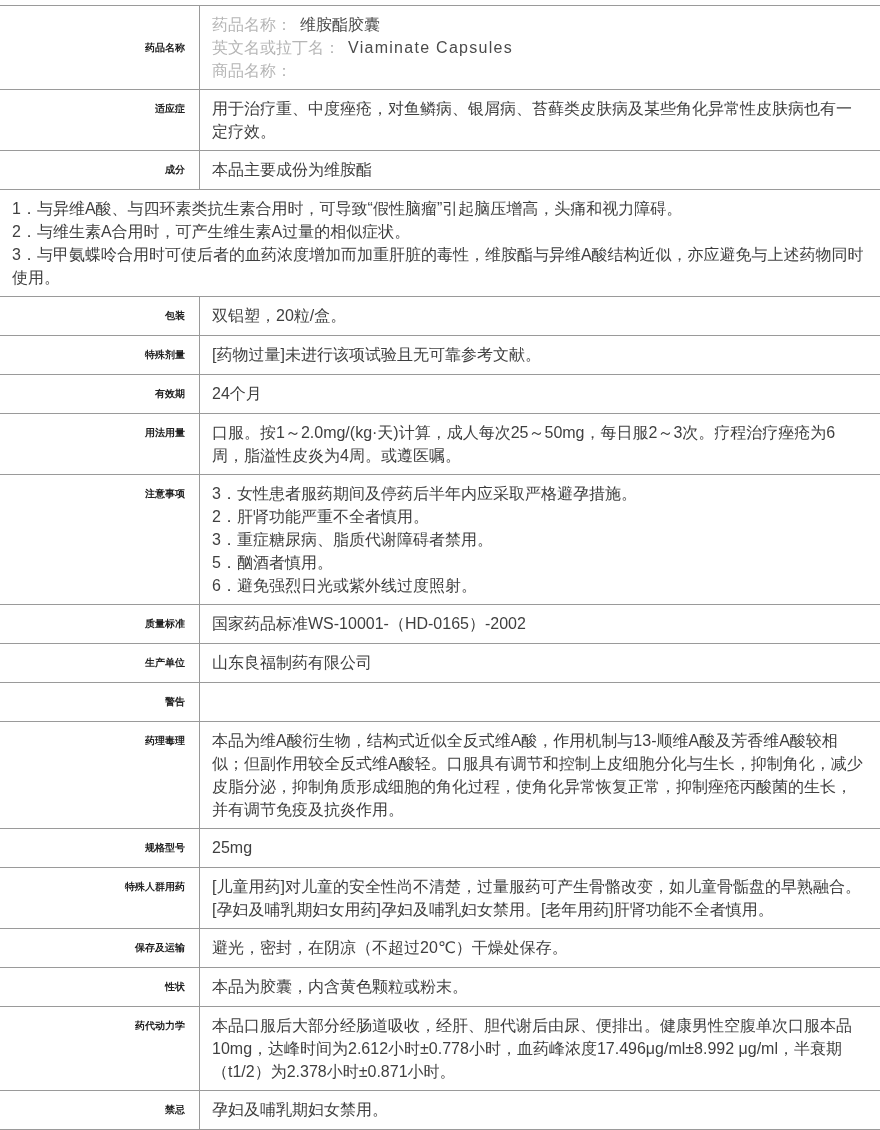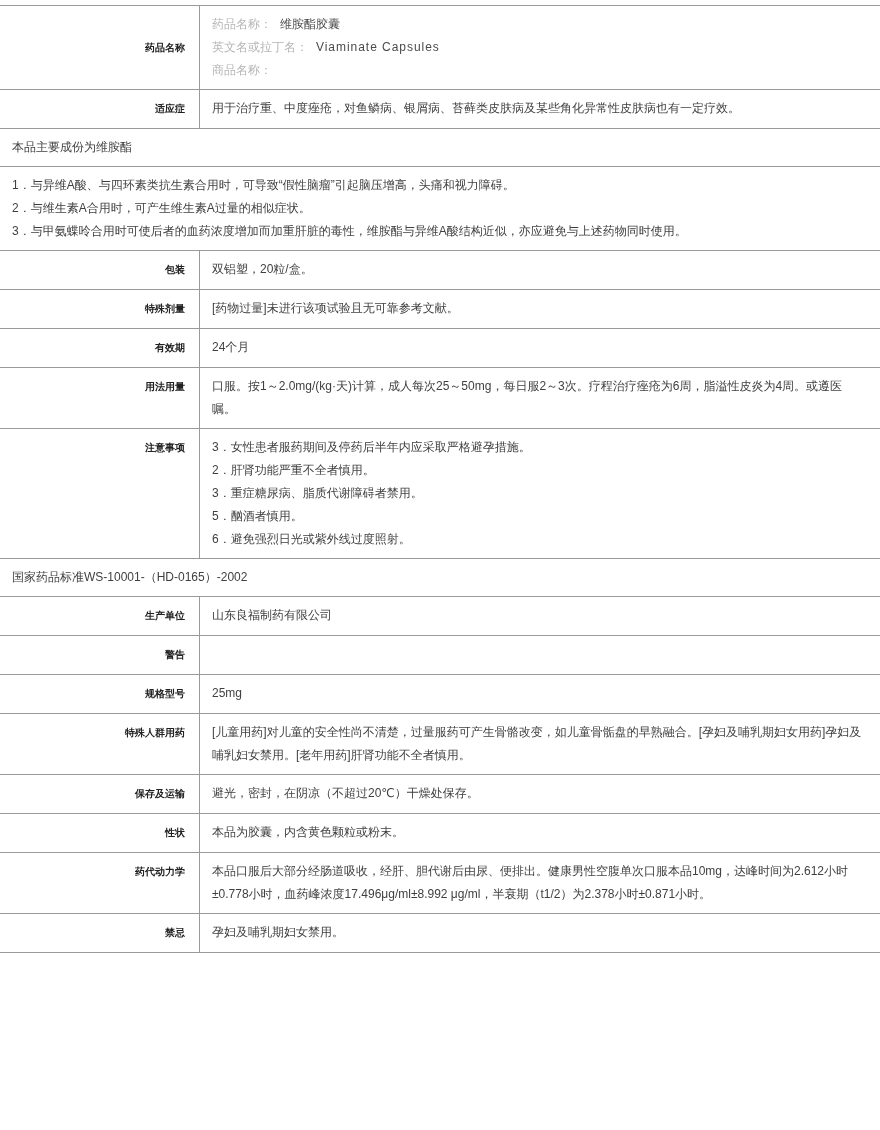--- a/index.html
+++ b/index.html
@@ -40,21 +40,21 @@
     justify-content: flex-end;
   }
   .content-cell {
     flex: 1 1 auto;
     padding: 7px 14px 7px 12px;
     font-size: 14px;
     color: #3f3f3f;
     line-height: 23px;
   }
   .content-line {
-    font-size: 12px;
+    font-size: 16px;
     color: #3f3f3f;
     line-height: 23px;
     word-break: break-word;
   }
   .field-key {
     color: #b5b5b5;
     margin-right: 8px;
   }
   .field-value {
     color: #4a4a4a;
@@ -85,20 +85,21 @@
     </div>
 
     <div id="table-body">
         <div class="row">
           <div class="label-cell">适应症</div>
           <div class="content-cell">
             <div class="content-line">用于治疗重、中度痤疮，对鱼鳞病、银屑病、苔藓类皮肤病及某些角化异常性皮肤病也有一定疗效。</div>
           </div>
         </div>
         <div class="row">
+          <div class="label-cell">成分</div>
           <div class="content-cell">
             <div class="content-line">本品主要成份为维胺酯</div>
           </div>
         </div>
         <div class="row">
           <div class="content-cell">
             <div class="content-line">1．与异维A酸、与四环素类抗生素合用时，可导致“假性脑瘤”引起脑压增高，头痛和视力障碍。</div>
             <div class="content-line">2．与维生素A合用时，可产生维生素A过量的相似症状。</div>
             <div class="content-line">3．与甲氨蝶呤合用时可使后者的血药浓度增加而加重肝脏的毒性，维胺酯与异维A酸结构近似，亦应避免与上述药物同时使用。</div>
           </div>
@@ -131,35 +132,42 @@
           <div class="label-cell">注意事项</div>
           <div class="content-cell">
             <div class="content-line">3．女性患者服药期间及停药后半年内应采取严格避孕措施。</div>
             <div class="content-line">2．肝肾功能严重不全者慎用。</div>
             <div class="content-line">3．重症糖尿病、脂质代谢障碍者禁用。</div>
             <div class="content-line">5．酗酒者慎用。</div>
             <div class="content-line">6．避免强烈日光或紫外线过度照射。</div>
           </div>
         </div>
         <div class="row">
+          <div class="label-cell">质量标准</div>
           <div class="content-cell">
             <div class="content-line">国家药品标准WS-10001-（HD-0165）-2002</div>
           </div>
         </div>
         <div class="row">
           <div class="label-cell">生产单位</div>
           <div class="content-cell">
             <div class="content-line">山东良福制药有限公司</div>
           </div>
         </div>
         <div class="row">
           <div class="label-cell">警告</div>
           <div class="content-cell"></div>
         </div>
         <div class="row">
+          <div class="label-cell">药理毒理</div>
+          <div class="content-cell">
+            <div class="content-line">本品为维A酸衍生物，结构式近似全反式维A酸，作用机制与13-顺维A酸及芳香维A酸较相似；但副作用较全反式维A酸轻。口服具有调节和控制上皮细胞分化与生长，抑制角化，减少皮脂分泌，抑制角质形成细胞的角化过程，使角化异常恢复正常，抑制痤疮丙酸菌的生长，并有调节免疫及抗炎作用。</div>
+          </div>
+        </div>
+        <div class="row">
           <div class="label-cell">规格型号</div>
           <div class="content-cell">
             <div class="content-line">25mg</div>
           </div>
         </div>
         <div class="row">
           <div class="label-cell">特殊人群用药</div>
           <div class="content-cell">
             <div class="content-line">[儿童用药]对儿童的安全性尚不清楚，过量服药可产生骨骼改变，如儿童骨骺盘的早熟融合。[孕妇及哺乳期妇女用药]孕妇及哺乳妇女禁用。[老年用药]肝肾功能不全者慎用。</div>
           </div>

